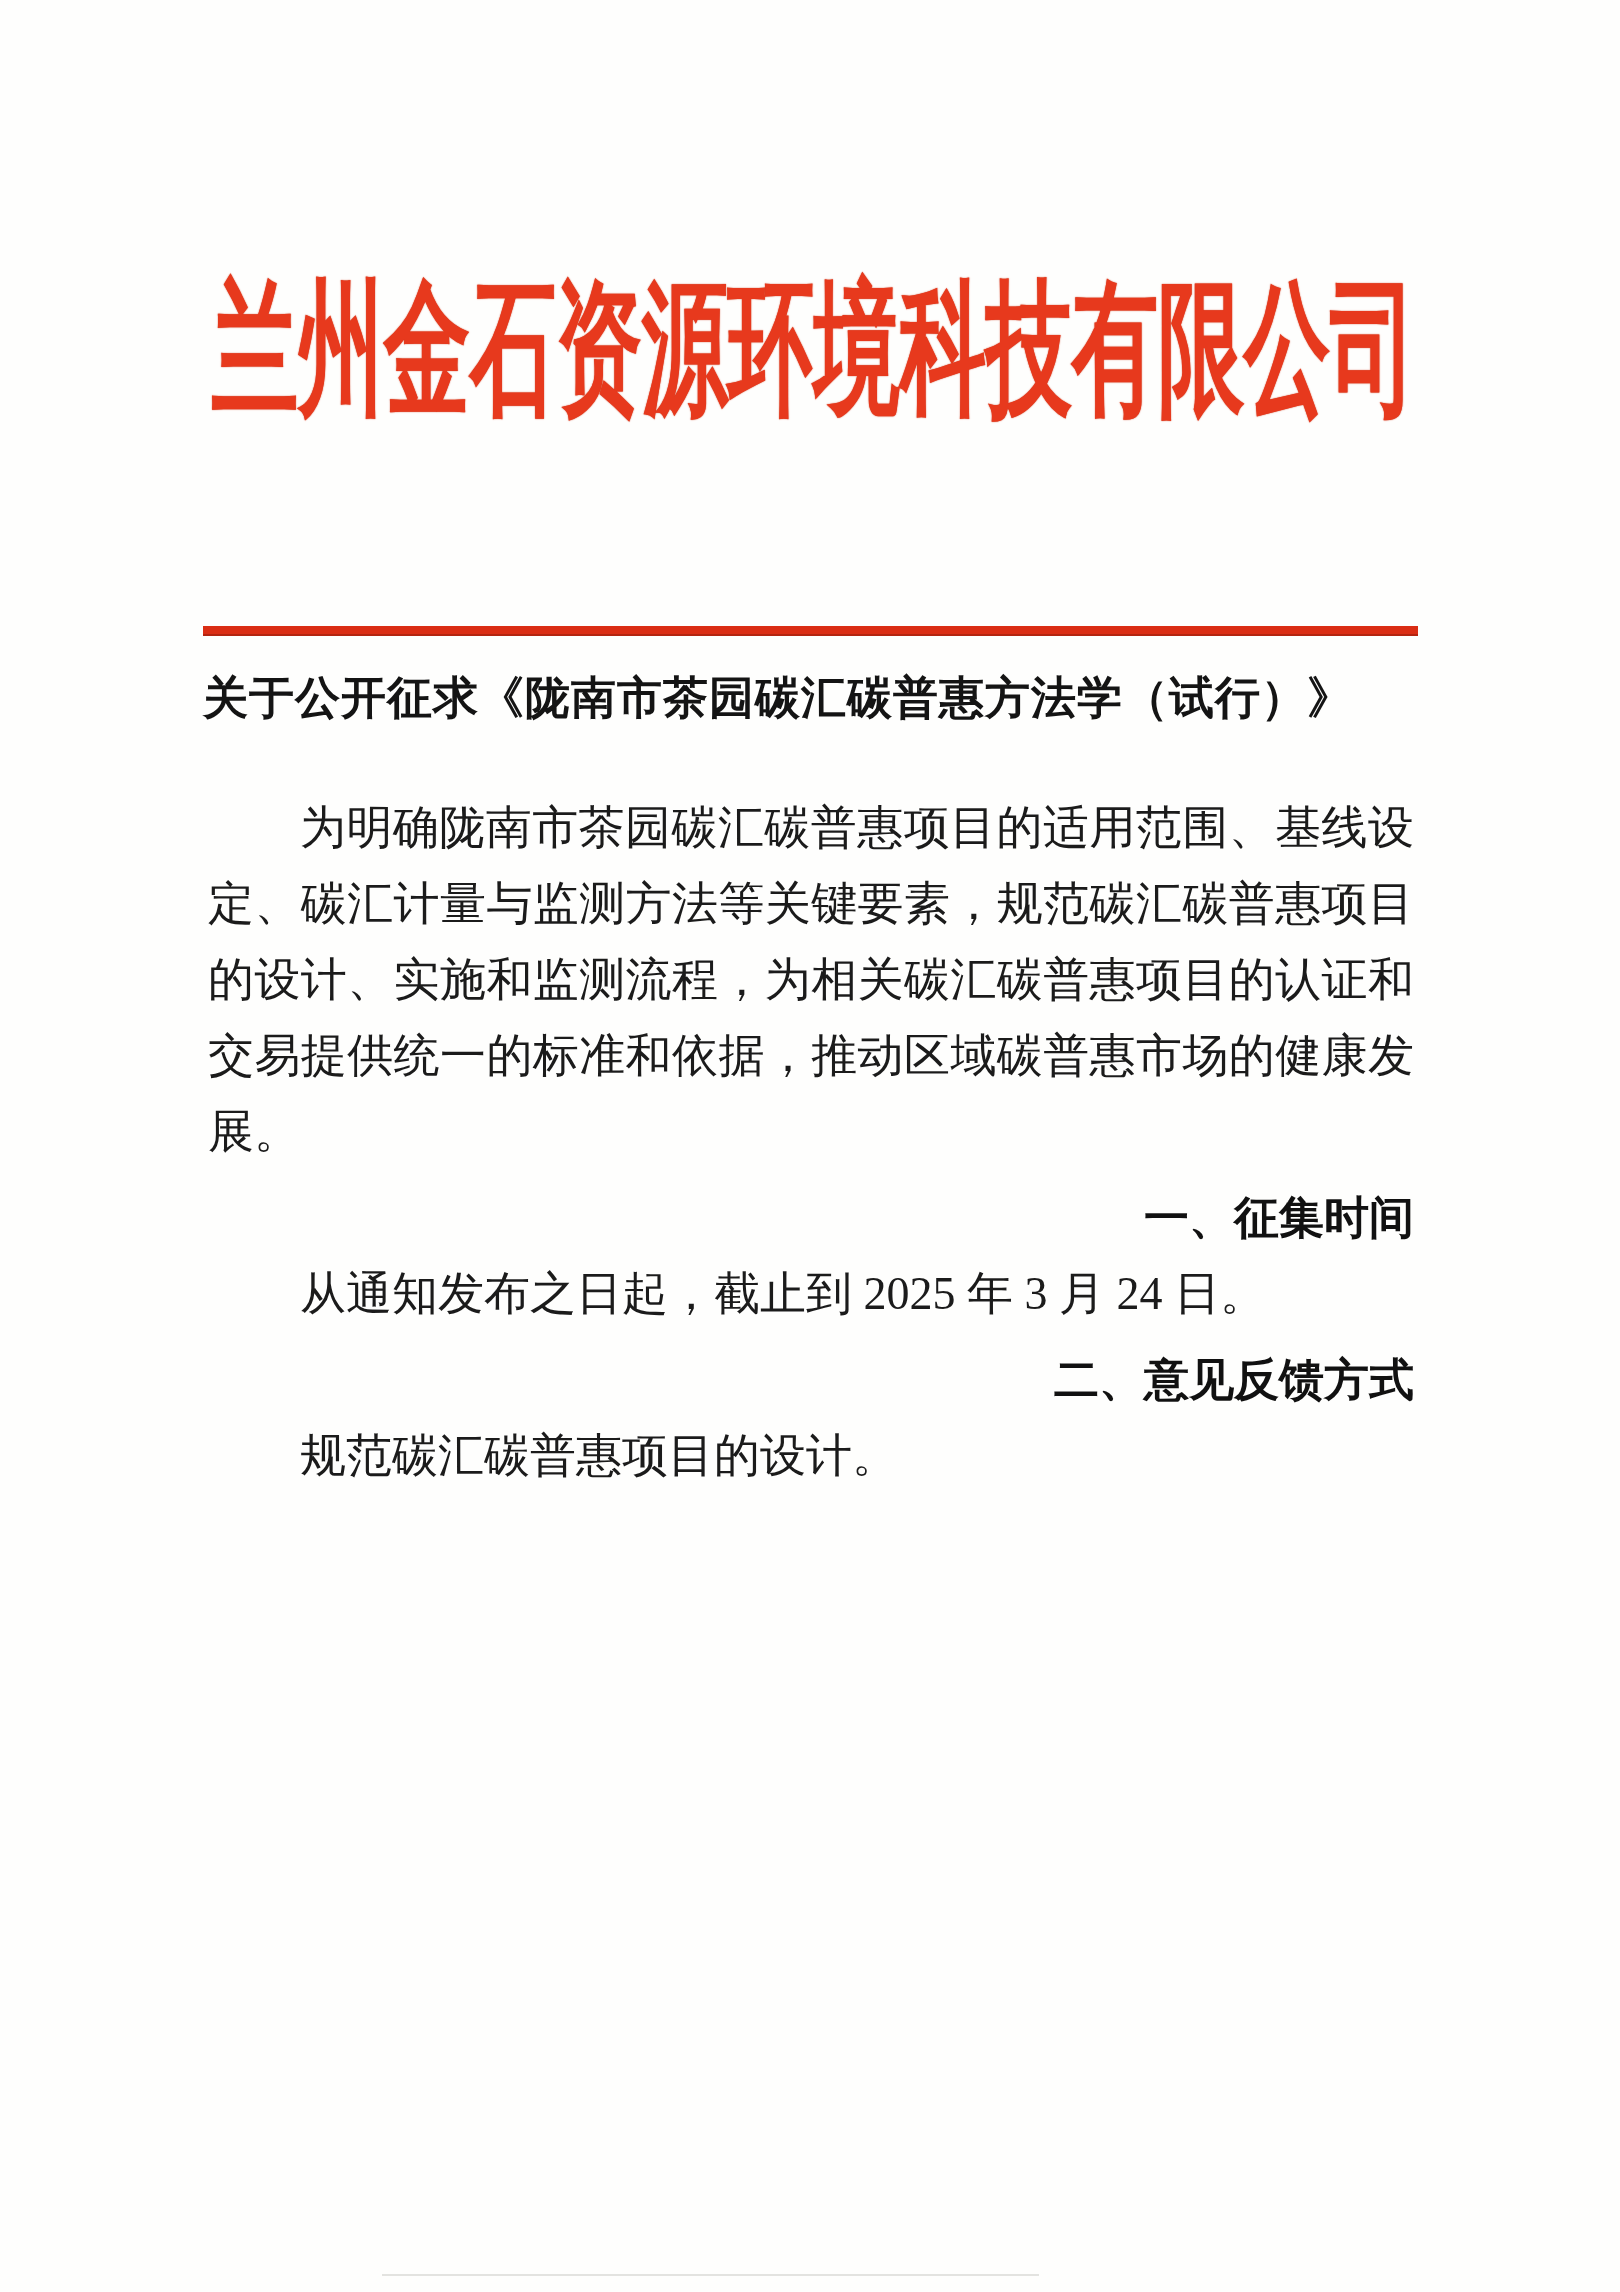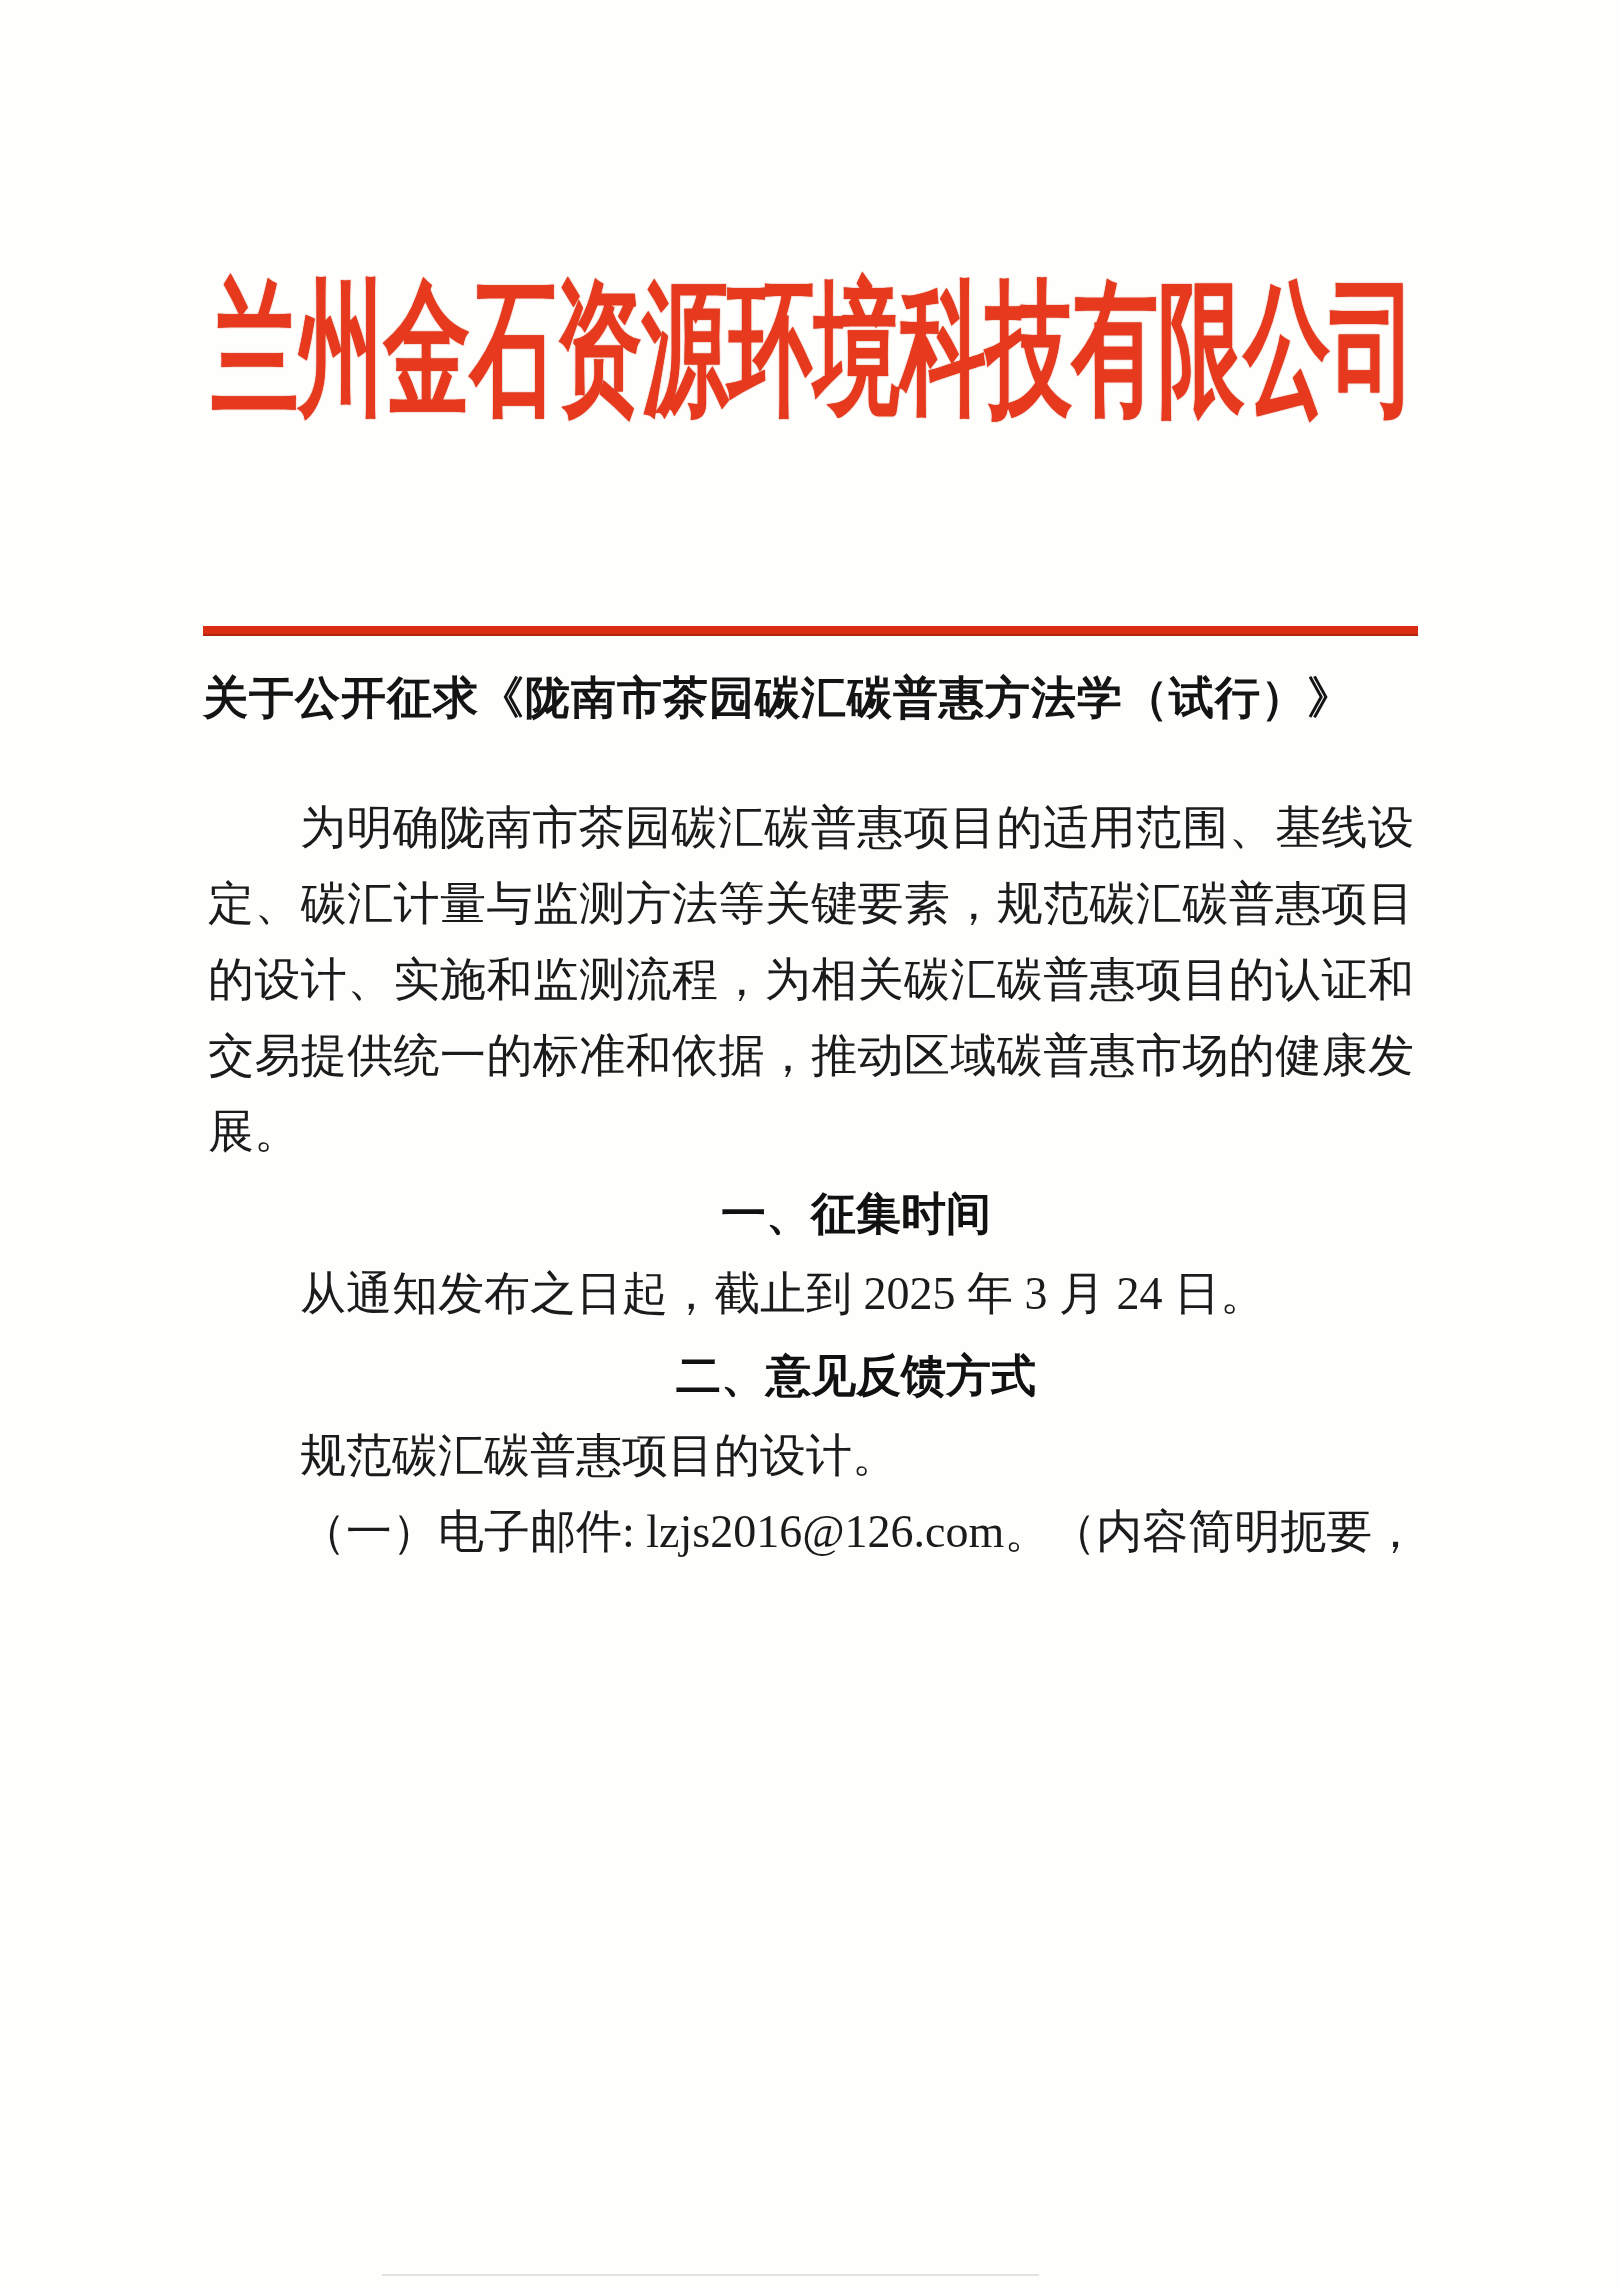--- a/index.html
+++ b/index.html
@@ -77,26 +77,26 @@
     line-height: 76px;
     text-align: justify;
   }
   .doc-body p {
     margin: 0;
     text-indent: 2em;
   }
   .doc-body h2 {
     margin: 9.8px 0 0 0;
     text-indent: 2em;
-    font-family: Liberation Mono, monospace;
+    font-family: Liberation Sans, sans-serif;
     font-weight: bold;
     font-size: 45px;
     line-height: 76px;
     color: #111111;
-    text-align: center;
+    text-align: right;
   }
   .doc-body p.email-line {
     white-space: nowrap;
     text-align: left;
   }
   
   .scan-artifact {
     position: absolute;
     top: 2274px;
     left: 382px;
@@ -119,19 +119,18 @@
   <h1 class="doc-title">
     <span>关于公开征求《陇南市茶园碳汇碳普惠方法学（试行）》</span>
   </h1>
 
   <div class="doc-body">
     <p>为明确陇南市茶园碳汇碳普惠项目的适用范围、基线设定、碳汇计量与监测方法等关键要素，规范碳汇碳普惠项目的设计、实施和监测流程，为相关碳汇碳普惠项目的认证和交易提供统一的标准和依据，推动区域碳普惠市场的健康发展。</p>
     <h2>一、征集时间</h2>
     <p>从通知发布之日起，截止到 2025 年 3 月 24 日。</p>
     <h2>二、意见反馈方式</h2>
     <p>规范碳汇碳普惠项目的设计。</p>
-    <p class="email-line">（一）电子邮件: lzjs2016@126.com。（内容简明扼要，</p>
   </div>
 
   <div class="scan-artifact"></div>
 
 </div>
 
 
 </body></html>

